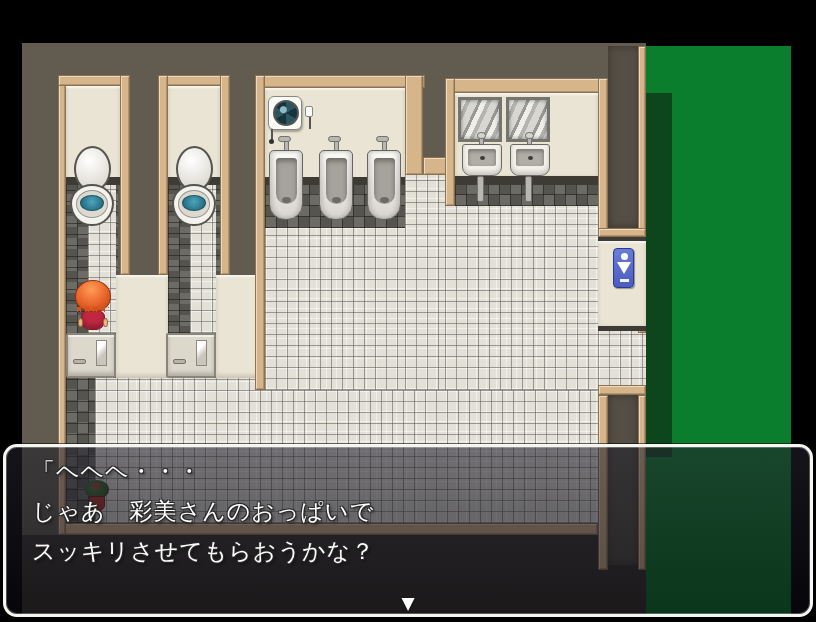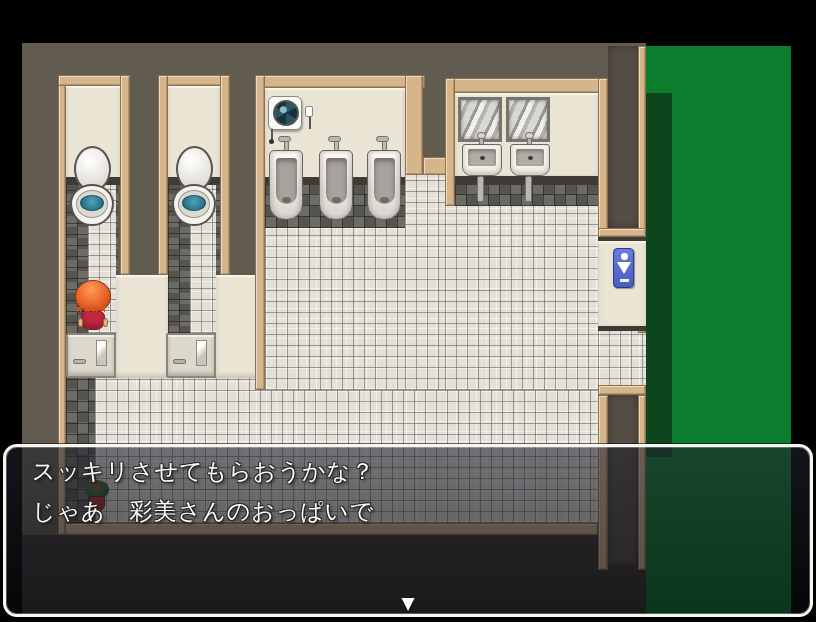--- a/index.html
+++ b/index.html
@@ -227,19 +227,20 @@
   <div class="abs" style="left:74px;top:278px;width:38px;height:54px;">
     <div class="abs" style="left:7px;top:32px;width:24px;height:20px;background:#c22742;border:1px solid #801628;border-radius:7px 7px 9px 9px;box-shadow:inset 0 -4px 4px rgba(0,0,0,.25);"></div>
     <div class="abs" style="left:4px;top:40px;width:5px;height:9px;background:#eab886;border:1px solid #9a6a3a;border-radius:50%;"></div>
     <div class="abs" style="left:29px;top:40px;width:5px;height:9px;background:#eab886;border:1px solid #9a6a3a;border-radius:50%;"></div>
     <div class="abs" style="left:1px;top:2px;width:36px;height:32px;background:radial-gradient(circle at 45% 28%,#ff9d55,#e8622a 55%,#c24818 88%);border:1px solid #8a3210;border-radius:50% 50% 46% 46%;"></div>
     <div class="abs" style="left:3px;top:29px;width:32px;height:8px;background:linear-gradient(135deg,#d4521f 4px,transparent 0) 0 0/8px 8px repeat-x,linear-gradient(-135deg,#d4521f 4px,transparent 0) 4px 0/8px 8px repeat-x;"></div>
   </div>
 
   <div class="abs" id="msgwin">
     <div id="msgtext">
+      <div>「ヘヘヘ・・・</div>
+      <div>じゃあ　彩美さんのおっぱいで</div>
       <div>スッキリさせてもらおうかな？</div>
-      <div>じゃあ　彩美さんのおっぱいで</div>
     </div>
     <div id="pausecursor">▼</div>
   </div>
 
 </div>
 
 </body></html>

